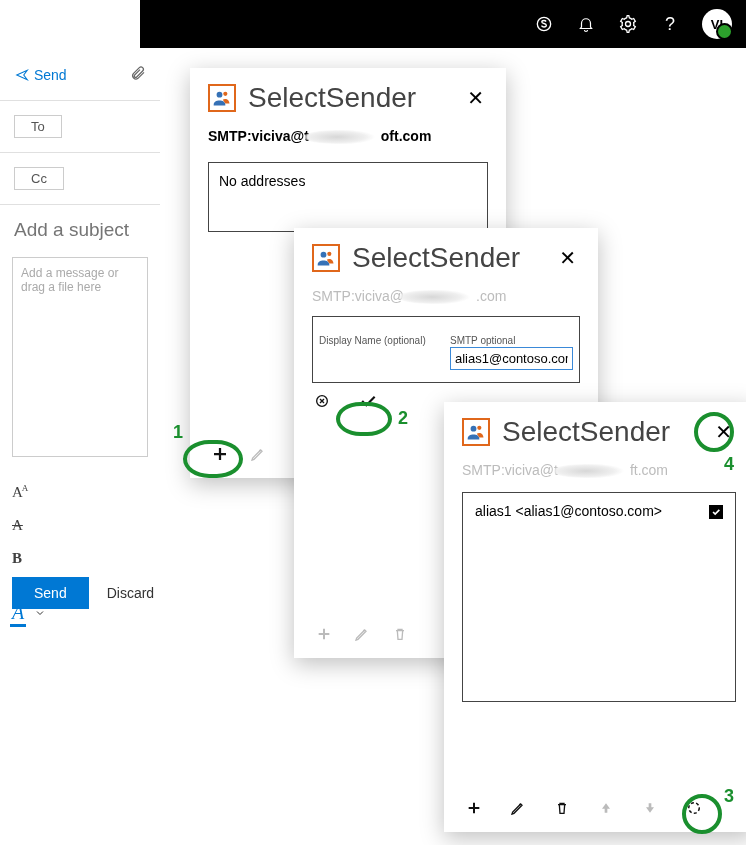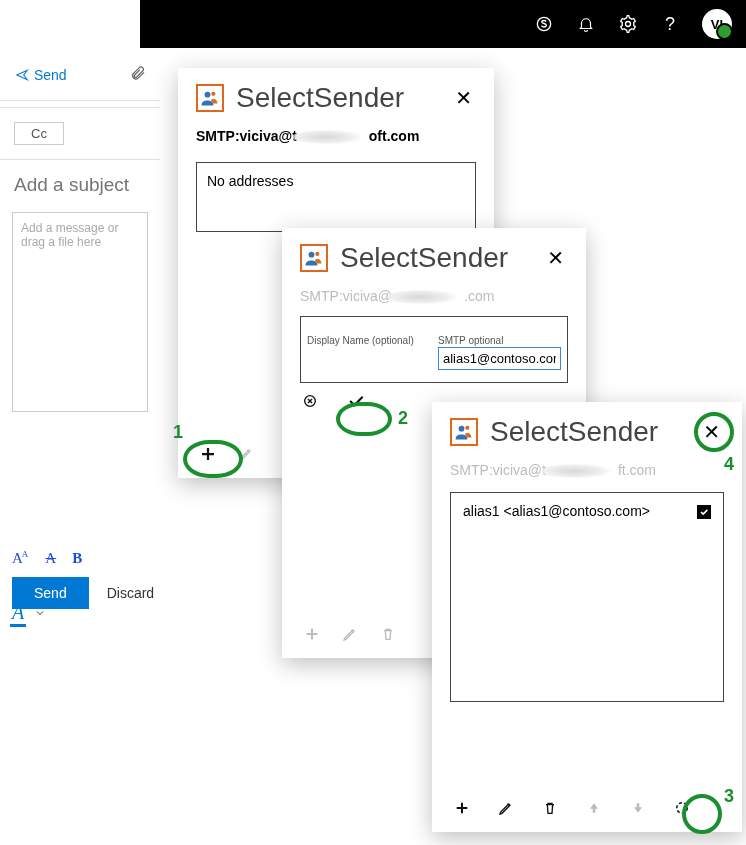--- a/index.html
+++ b/index.html
@@ -31,31 +31,32 @@
     position:absolute; top:48px; left:0; width:160px; bottom:220px;
     background:#fff; padding:8px 0 0 0;
   }
   .compose-row { display:flex; align-items:center; padding:8px 14px; gap:10px;}
   .send-top { color:#0078d4; font-size:14px; cursor:pointer; }
   .attach-icon { color:#666; cursor:pointer; }
   .field-btn { display:inline-block; border:1px solid #ccc; background:#fff; padding:3px 16px; font-size:13px; color:#555; cursor:pointer;}
   .subject-input { border:none; outline:none; width:100%; font-size:19px; color:#888; padding:8px 14px;}
   .compose hr { border:none; border-top:1px solid #e0e0e0; margin:6px 0;}
   .msgbox { margin:8px 12px; border:1px solid #ccc; height:200px; padding:8px; font-size:12px; color:#aaa;}
-  .fmt-bar { position:absolute; bottom:58px; left:12px; display:flex; gap:16px; color:#1d4ed8;}
+  .fmt-bar { position:absolute; bottom:58px; left:12px; display:flex; gap:16px; color:#404040;flex-direction:column;}
   .fmt-item { font-family: "Times New Roman", serif; font-size:15px; cursor:pointer; position:relative;}
   .fmt-item .sub { font-size:9px; position:relative; top:-6px; left:-1px;}
   .btnbar { position:absolute; bottom:16px; left:12px; display:flex; gap:12px; align-items:center;}
   .btn-primary { background:#0078d4; color:#fff; border:none; padding:8px 22px; font-size:14px; cursor:pointer;}
   .btn-discard { background:none;border:none;font-size:14px;color:#333;cursor:pointer;}
   .footerpaint { position:absolute; bottom:-2px; left:10px; display:flex; align-items:center; gap:8px;}
 
   .dialog {
     position:absolute; background:#fff; box-shadow: 0 6px 22px rgba(0,0,0,.25);
     padding:14px 18px 14px 18px;
+    margin-left:12px;
   }
   .dlg-title-row { display:flex; align-items:center; justify-content:space-between; }
   .dlg-title { display:flex; align-items:center; gap:12px; }
   .dlg-title .ssicon { width:28px;height:28px;border:2px solid #e0671b;display:flex;align-items:center;justify-content:center;}
   .dlg-title h2 { font-weight:300; font-size:28px; color:#444; margin:0;}
   .dlg-close { font-size:20px; cursor:pointer; padding:0 4px;}
   .smtp-line { margin-top:14px; font-size:14px;}
   .smtp-line.bold { font-weight:700; color:#000;}
   .smtp-line.grey { color:#bcbcbc; font-weight:400;}
   .smudge { display:inline-block; width:80px; height:14px; vertical-align:middle;
@@ -121,20 +122,23 @@
         </svg>
       <span>Send</span>
     </span>
     <span class="attach-icon" style="margin-left:auto;">
       <svg width="16" height="18" viewBox="0 0 24 24" fill="none" stroke="#666" stroke-width="1.8">
           <path d="M21 11l-9 9a5 5 0 01-7-7l9-9a3.5 3.5 0 015 5l-9 9a2 2 0 01-3-3l8-8"></path>
         </svg>
     </span>
   </div>
   <hr>
+  <div class="compose-row">
+    <span class="field-btn">To</span>
+  </div>
   <hr>
   <div class="compose-row">
     <span class="field-btn">Cc</span>
   </div>
   <hr>
   <input class="subject-input" placeholder="Add a subject" style="">
   <div class="msgbox">Add a message or drag a file here</div>
 
   <div class="fmt-bar">
     <span class="fmt-item"><span>A</span><span class="sub">A</span></span>

